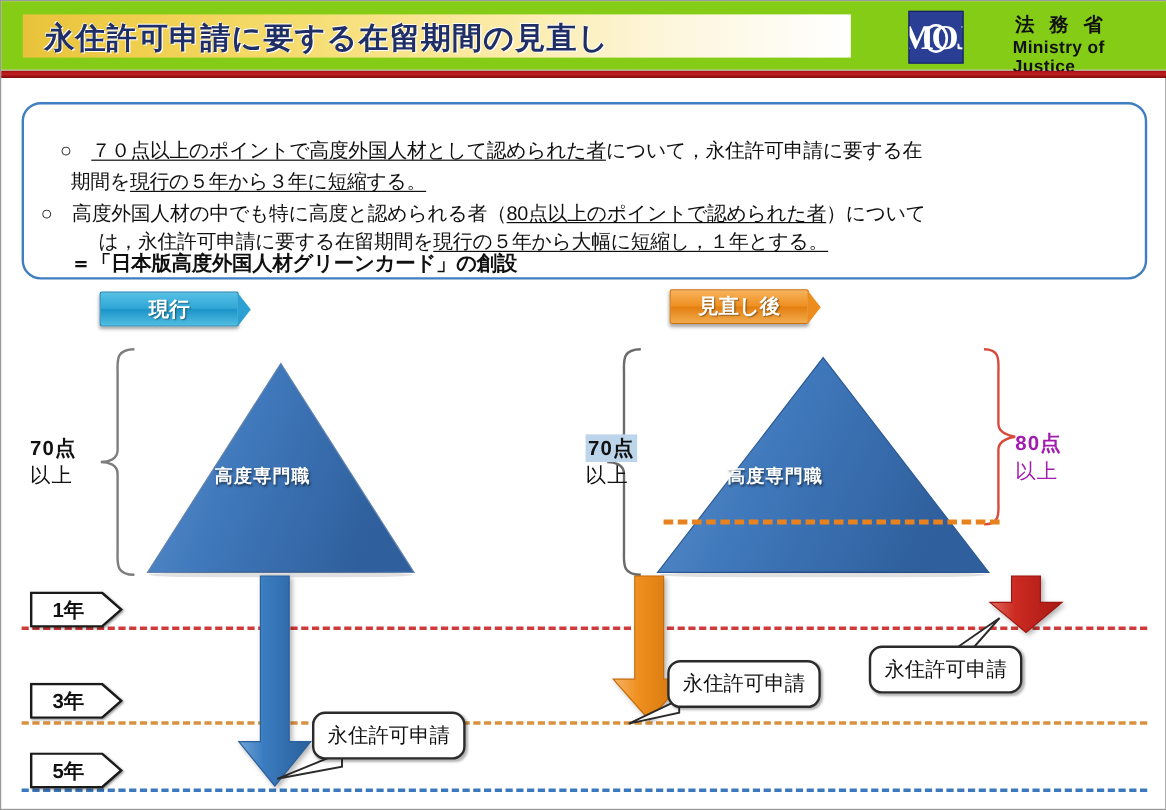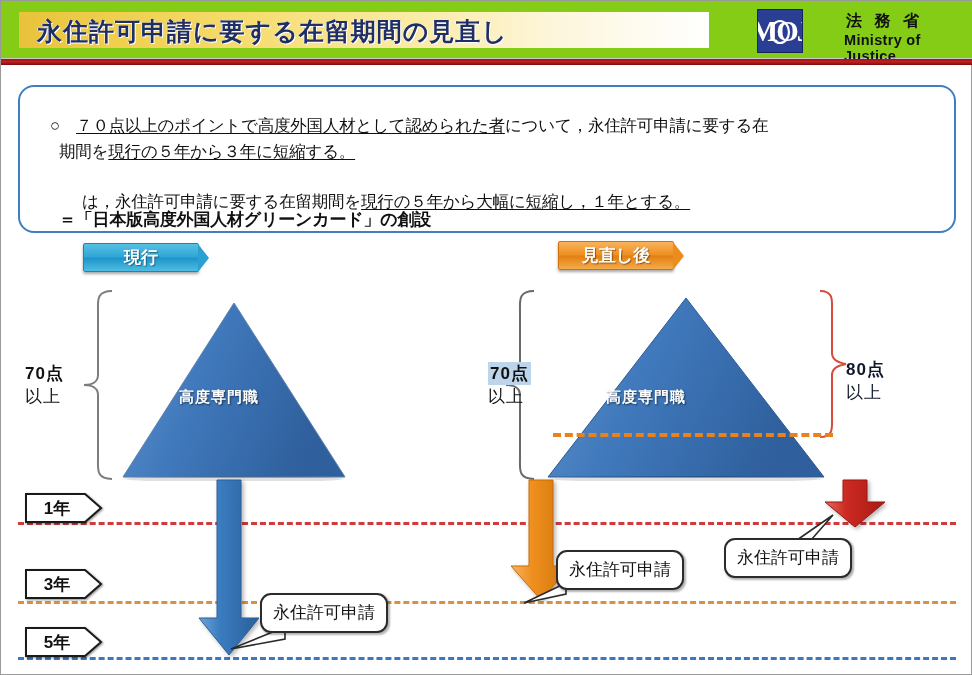--- a/index.html
+++ b/index.html
@@ -150,21 +150,21 @@
   #brace-right-in { left: 497px; top: 288px; }
   #brace-right-out { left: 815px; top: 288px; }
 
   .score { position: absolute; white-space: nowrap; }
   .score .l1 { font-size: 17px; font-weight: bold; color: #111111; letter-spacing: 1px; }
   .score .l2 { font-size: 17px; font-weight: normal; color: #111111; letter-spacing: 1px; }
   #score-left { left: 24px; top: 361px; }
   #score-right { left: 487px; top: 361px; }
   #score-right .l1 { background: #bcd5ea; padding: 0 2px; }
   #score-80 { left: 845px; top: 357px; }
-  #score-80 .l1, #score-80 .l2 { color: #0f172a; }
+  #score-80 .l1, #score-80 .l2 { color: #a21caf; }
 
   
   #split-line {
     position: absolute; left: 552px; top: 432px; width: 280px; height: 0;
     border-top: 4px dashed #e8821e;
   }
 
   
   .yeartag { position: absolute; width: 78px; height: 30px; z-index: 5; }
   .yeartag svg { display: block; filter: drop-shadow(1.5px 1.5px 1px rgba(0,0,0,.45)); }
@@ -232,20 +232,23 @@
   <div id="red-bar"></div>
 
   <div id="measures-box"></div>
 
 
   <div class="body-line" id="ln1">
     <span>○　</span><span class="ul">７０点以上のポイントで高度外国人材として認められた者</span><span>について，永住許可申請に要する在</span>
   </div>
   <div class="body-line" id="ln2">
     <span>期間を</span><span class="ul">現行の５年から３年に短縮する。</span>
+  </div>
+  <div class="body-line" id="ln3">
+    <span>○　高度外国人材の中でも特に高度と認められる者（</span><span class="ul">80点以上のポイントで認められた者</span><span>）について</span>
   </div>
   <div class="body-line" id="ln4">
     <span>は，永住許可申請に要する在留期間を</span><span class="ul">現行の５年から大幅に短縮し，１年とする。</span>
   </div>
   <div class="body-line" id="ln5">＝「日本版高度外国人材グリーンカード」の創設</div>
 
   <div class="tab" id="tab-revised">
     <div class="body"></div>
     <span>見直し後</span>
   </div>

